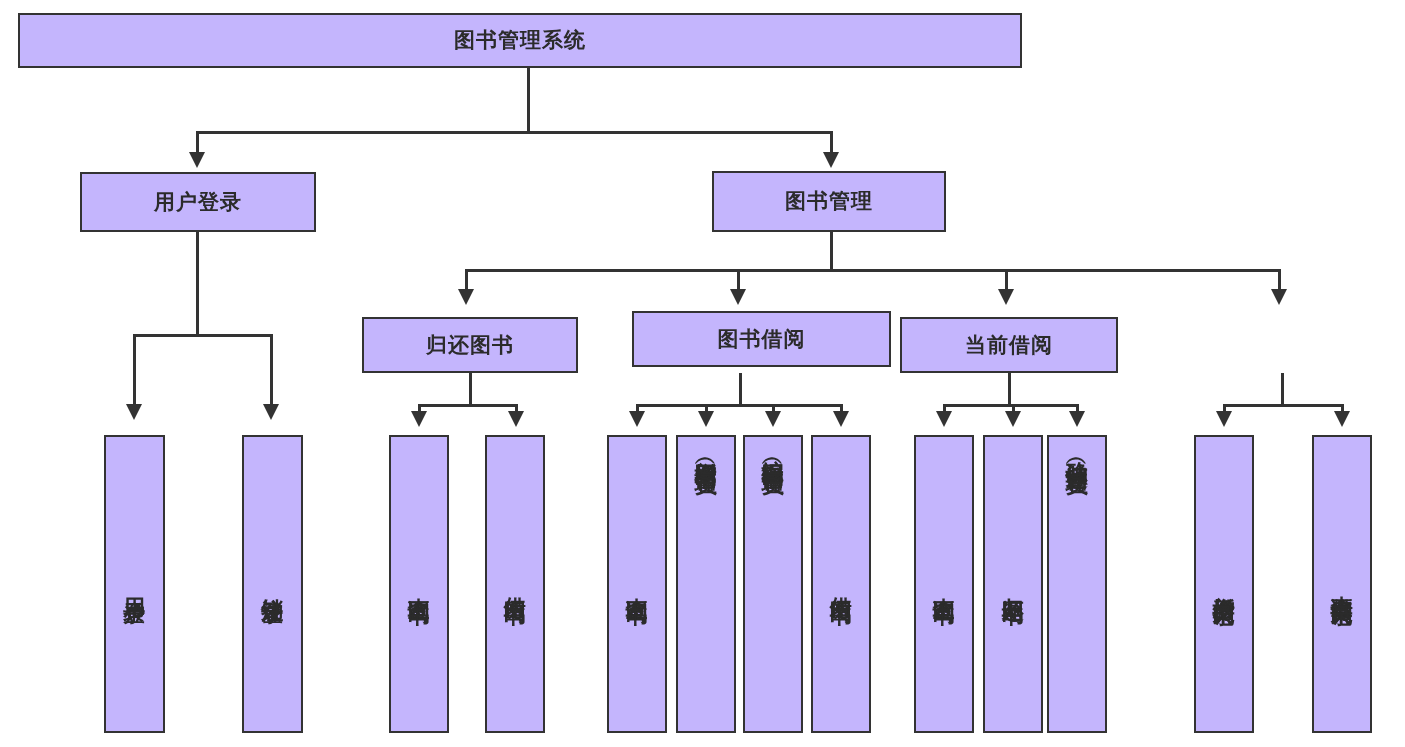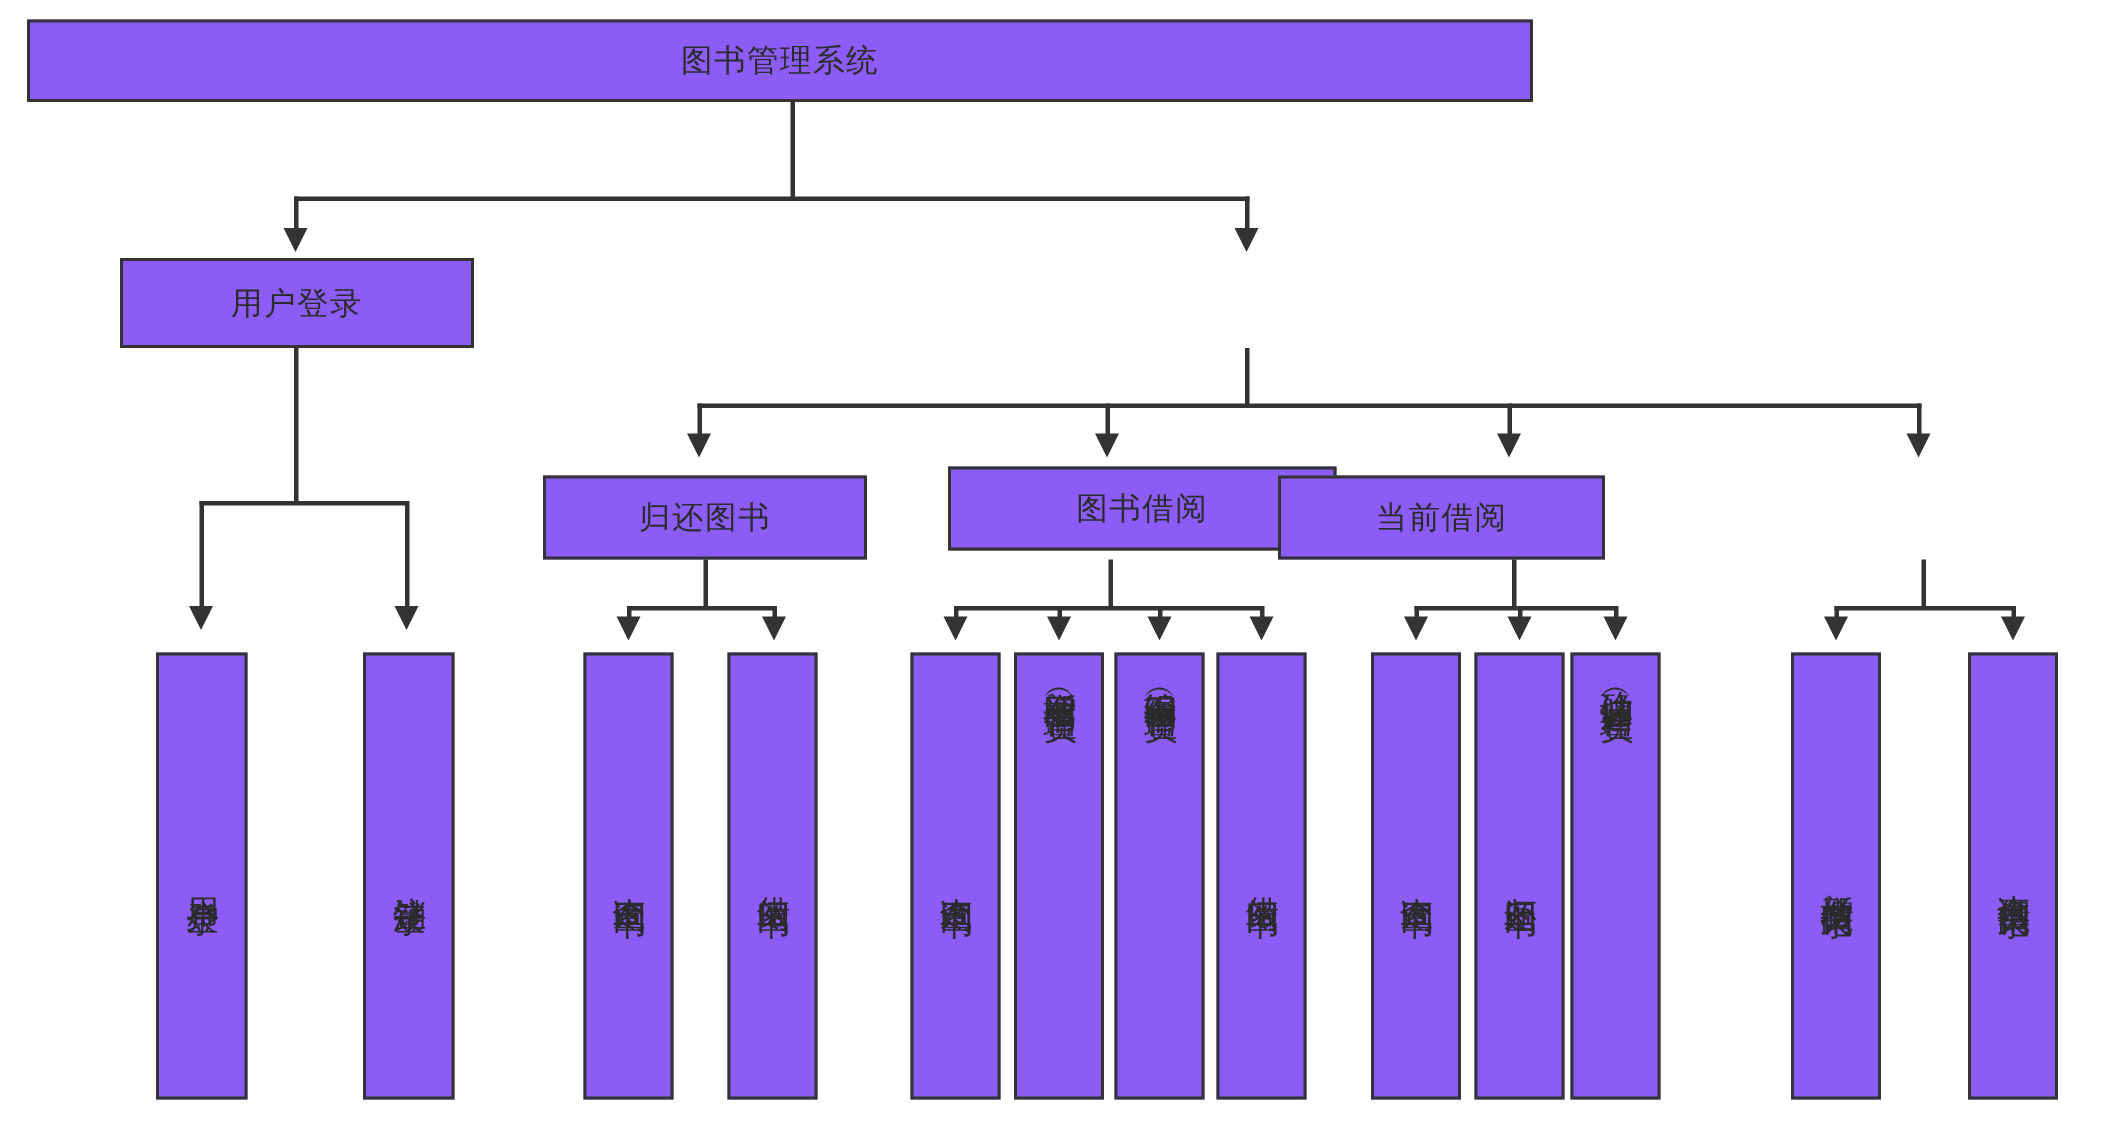--- a/index.html
+++ b/index.html
@@ -8,25 +8,26 @@
     background:#ffffff;
     font-family:"DejaVu Sans","Liberation Sans",sans-serif;
     overflow:hidden;
   }
   #canvas{position:relative;width:1405px;height:747px;}
 
   
   .box{
     position:absolute;
     box-sizing:border-box;
-    background:#8b5cf6;
+    background:#c4b5fd;
     border:2px solid #333333;
     display:flex;
     align-items:center;
     justify-content:center;
+    font-weight:bold;
   }
   .box .label{
     color:#2b2b2b;
     font-size:21px;
     line-height:1.15;
     letter-spacing:1px;
     white-space:nowrap;
   }
 
   
@@ -80,20 +81,23 @@
 
   <div class="vline" style="left:196px;top:131px;height:25px;"></div>
   <div class="arrow" style="left:189px;top:152px;"></div>
   <div class="vline" style="left:830px;top:131px;height:25px;"></div>
   <div class="arrow" style="left:823px;top:152px;"></div>
 
   <div class="box" style="left:80px;top:172px;width:236px;height:60px;">
     <span class="label">用户登录</span>
   </div>
 
+  <div class="box" style="left:712px;top:171px;width:234px;height:61px;">
+    <span class="label">图书管理</span>
+  </div>
 
   <div class="vline" style="left:196px;top:232px;height:104px;"></div>
   <div class="hline" style="left:133px;top:334px;width:139px;"></div>
   <div class="vline" style="left:133px;top:334px;height:73px;"></div>
   <div class="arrow" style="left:126px;top:404px;"></div>
   <div class="vline" style="left:270px;top:334px;height:73px;"></div>
   <div class="arrow" style="left:263px;top:404px;"></div>
 
   <div class="vline" style="left:830px;top:232px;height:40px;"></div>
   <div class="hline" style="left:465px;top:269px;width:816px;"></div>
@@ -105,21 +109,21 @@
   <div class="arrow" style="left:998px;top:289px;"></div>
   <div class="vline" style="left:1278px;top:269px;height:22px;"></div>
   <div class="arrow" style="left:1271px;top:289px;"></div>
 
   <div class="box" style="left:362px;top:317px;width:216px;height:56px;">
     <span class="label">归还图书</span>
   </div>
   <div class="box" style="left:632px;top:311px;width:259px;height:56px;">
     <span class="label">图书借阅</span>
   </div>
-  <div class="box" style="left:852px;top:317px;width:218px;height:56px;">
+  <div class="box" style="left:900px;top:317px;width:218px;height:56px;">
     <span class="label">当前借阅</span>
   </div>
 
   <div class="vline" style="left:469px;top:373px;height:33px;"></div>
   <div class="hline" style="left:418px;top:404px;width:100px;"></div>
   <div class="vline" style="left:418px;top:404px;height:10px;"></div>
   <div class="arrow" style="left:411px;top:411px;"></div>
   <div class="vline" style="left:515px;top:404px;height:10px;"></div>
   <div class="arrow" style="left:508px;top:411px;"></div>
 

